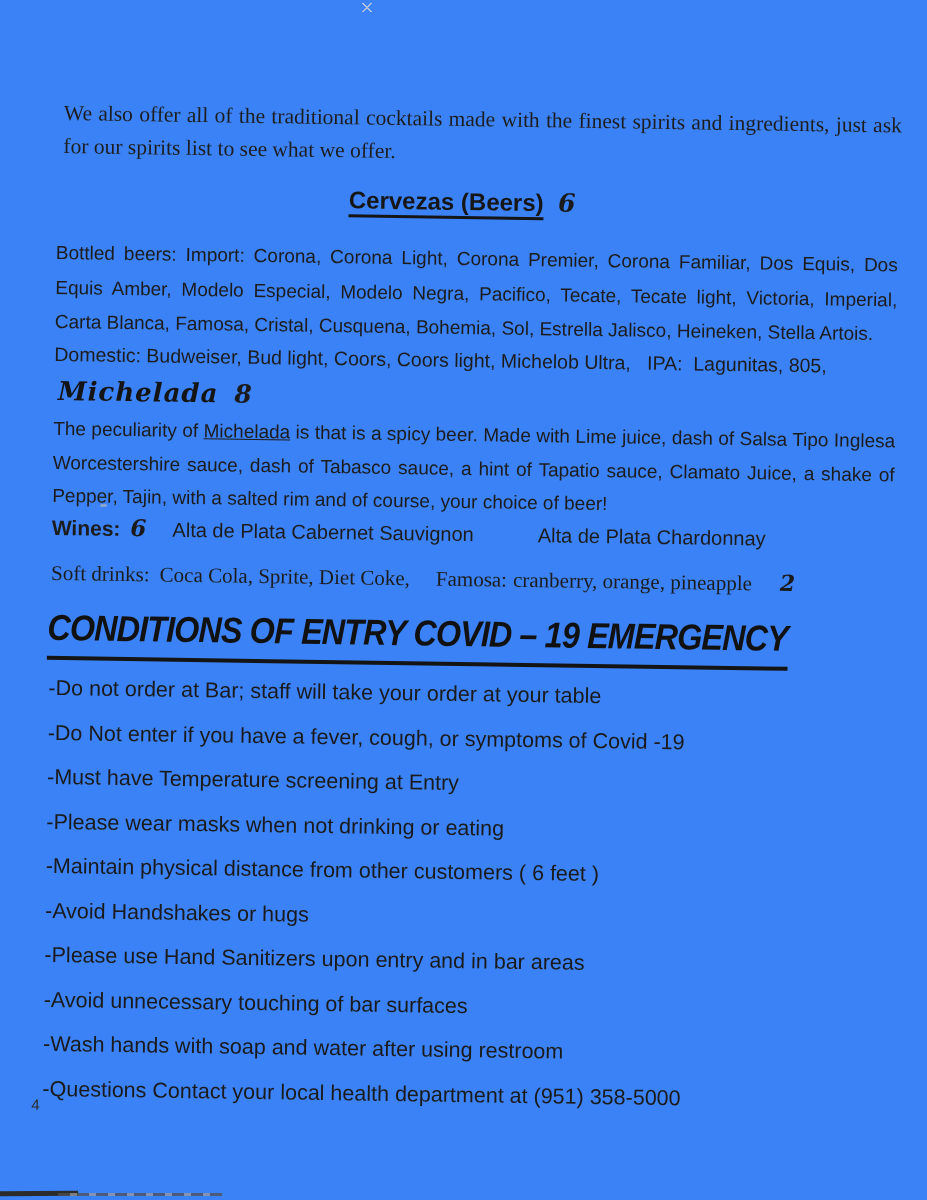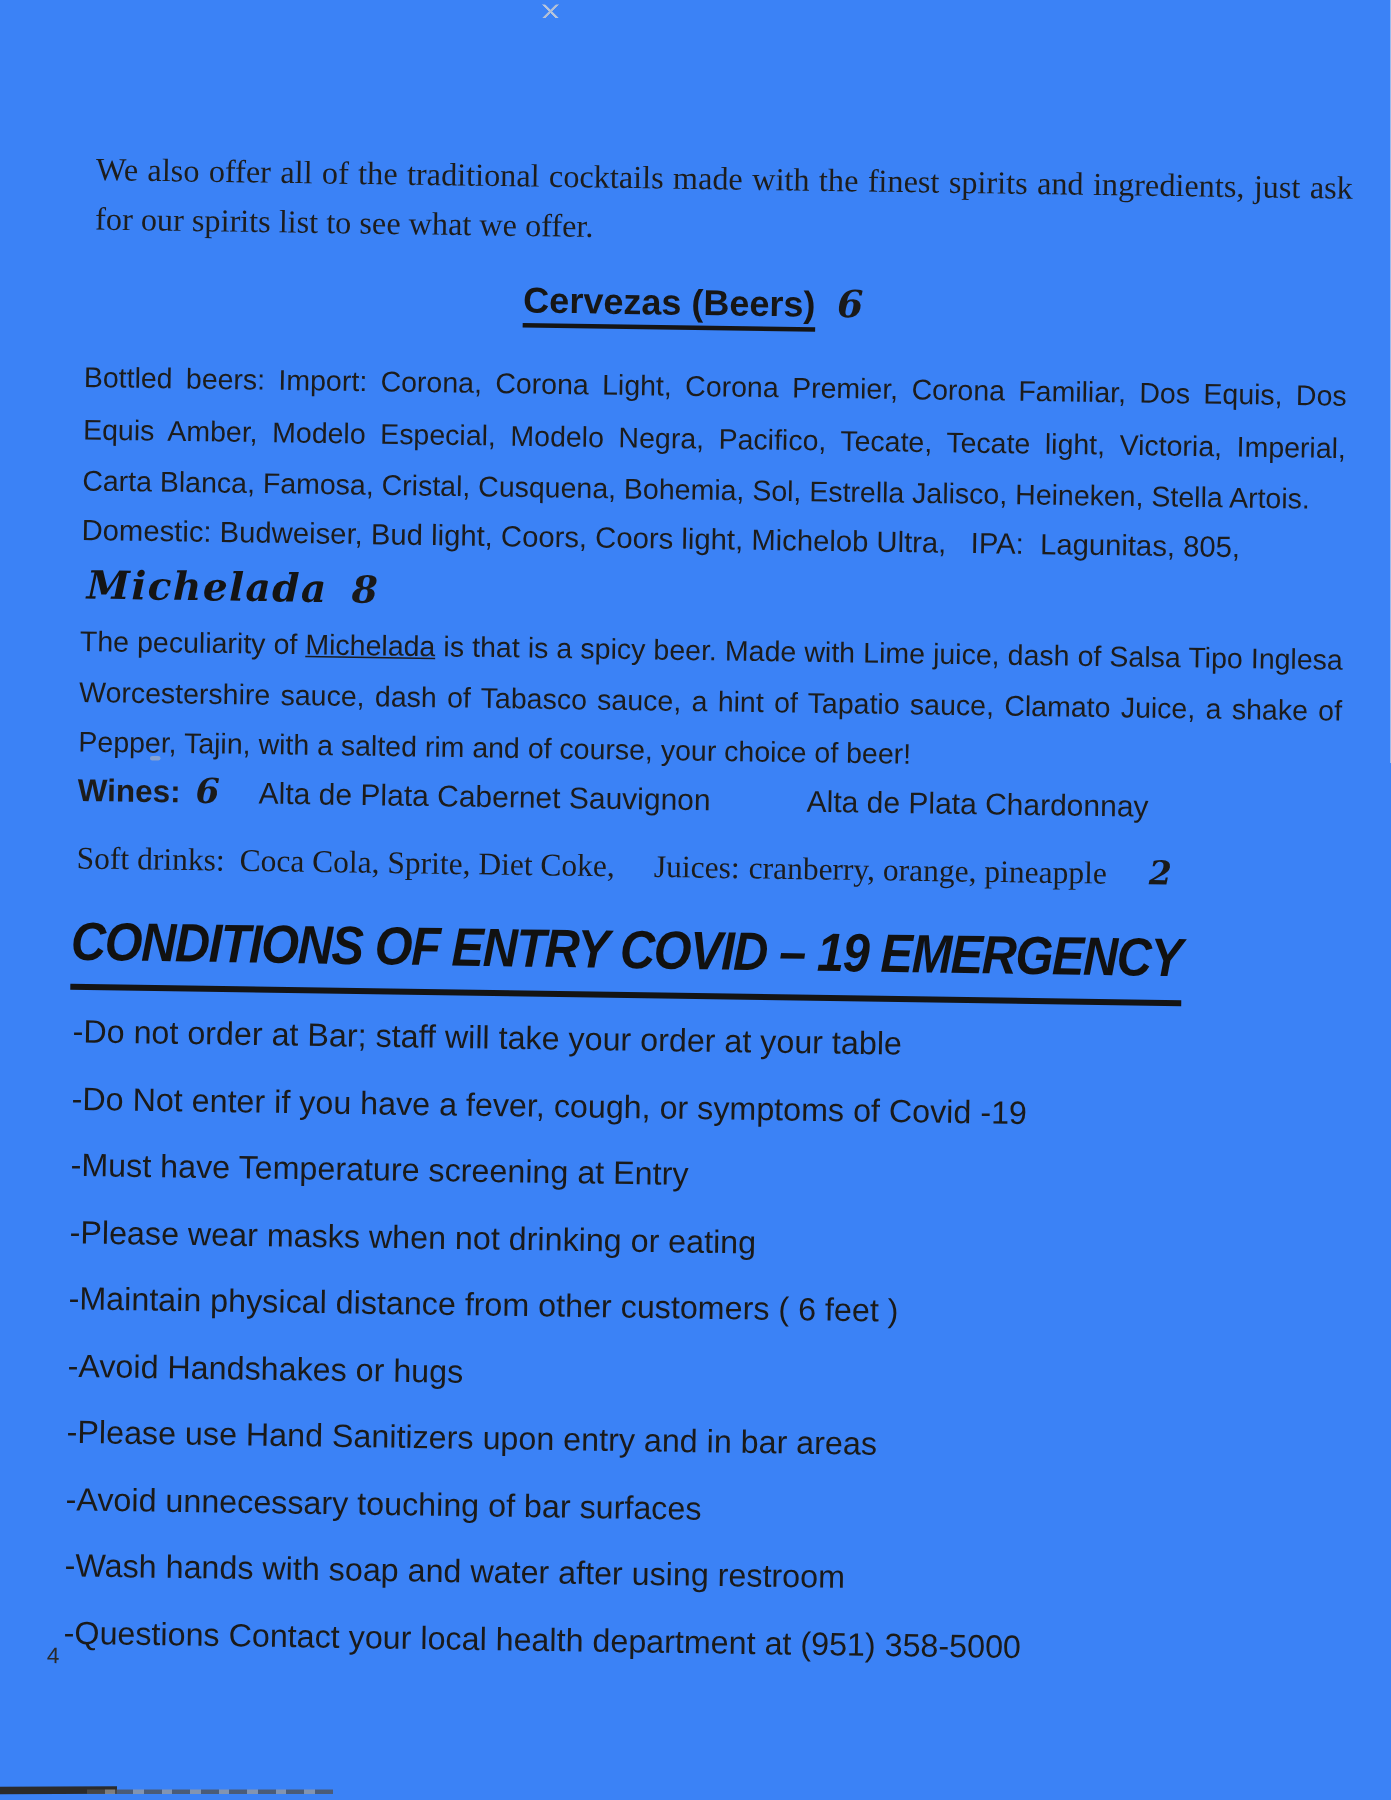--- a/index.html
+++ b/index.html
@@ -144,21 +144,21 @@
       <span>Michelada</span><span class="mich-price script-num">8</span>
     </div>
 
     <p class="para mich-desc"><span>The peculiarity of </span><span class="u">Michelada</span><span> is that is a spicy beer. Made with Lime juice, dash of Salsa Tipo Inglesa Worcestershire sauce, dash of Tabasco sauce, a hint of Tapatio sauce, Clamato Juice, a shake of Pepper, Tajin, with a salted rim and of course, your choice of beer!</span></p>
 
     <div class="wines-line">
       <span class="wines-label">Wines:</span><span class="script-num wines-price">6</span><span class="wine-red">Alta de Plata Cabernet Sauvignon</span><span class="wine-white">Alta de Plata Chardonnay</span>
     </div>
 
     <div class="soft-line">
-      <span>Soft drinks:</span><span class="soft-sodas">Coca Cola, Sprite, Diet Coke,</span><span class="juices-label">Juices:</span><span class="juices-list">cranberry, orange, pineapple</span><span class="script-num soft-price">2</span>
+      <span>Soft drinks:</span><span class="soft-sodas">Coca Cola, Sprite, Diet Coke,</span><span class="juices-label">Famosa:</span><span class="juices-list">cranberry, orange, pineapple</span><span class="script-num soft-price">2</span>
     </div>
 
     <h1 class="covid-heading">CONDITIONS OF ENTRY COVID – 19 EMERGENCY</h1>
 
     <div class="rules">
       <div class="rule">-Do not order at Bar; staff will take your order at your table</div>
       <div class="rule">-Do Not enter if you have a fever, cough, or symptoms of Covid -19</div>
       <div class="rule">-Must have Temperature screening at Entry</div>
       <div class="rule">-Please wear masks when not drinking or eating</div>
       <div class="rule">-Maintain physical distance from other customers ( 6 feet )</div>

